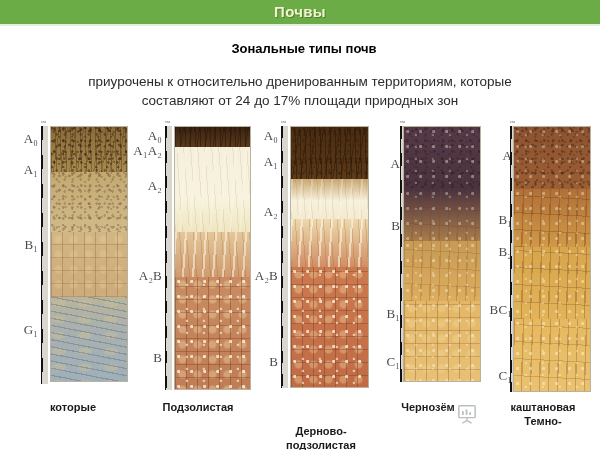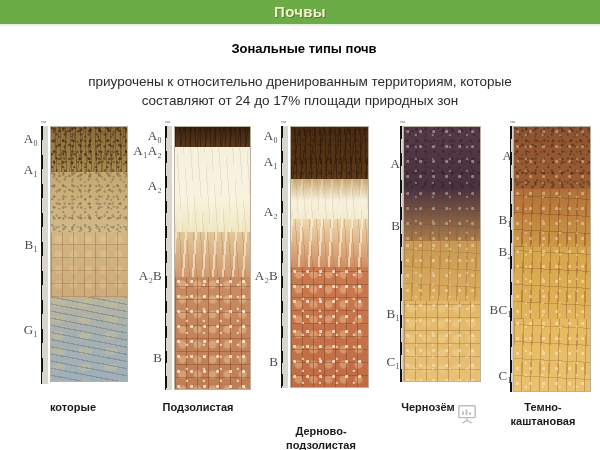--- a/index.html
+++ b/index.html
@@ -461,22 +461,22 @@
   <div>Подзолистая</div>
 </div>
 <div class="caption" style="left:262px; top:400px; width:118px;margin-top:24px;">
   <div>Дерново-</div>
   <div>подзолистая</div>
 </div>
 <div class="caption" style="left:378px; top:400px; width:100px;">
   <div>Чернозём</div>
 </div>
 <div class="caption" style="left:488px; top:400px; width:110px;">
+  <div>каштановая</div>
   <div>Темно-</div>
-  <div>каштановая</div>
 </div>
 
 <div class="watermark">
   <span>
     <svg width="22" height="20" viewBox="0 0 24 22">
       <rect x="3" y="2" width="18" height="13" rx="1" fill="none" stroke="#8f998f" stroke-width="1.6"></rect>
       <rect x="6.5" y="8" width="2" height="4" fill="#8f998f"></rect>
       <rect x="10.5" y="6" width="2" height="6" fill="#8f998f"></rect>
       <rect x="14.5" y="9" width="2" height="3" fill="#8f998f"></rect>
       <line x1="12" y1="15" x2="12" y2="18" stroke="#8f998f" stroke-width="1.4"></line>

